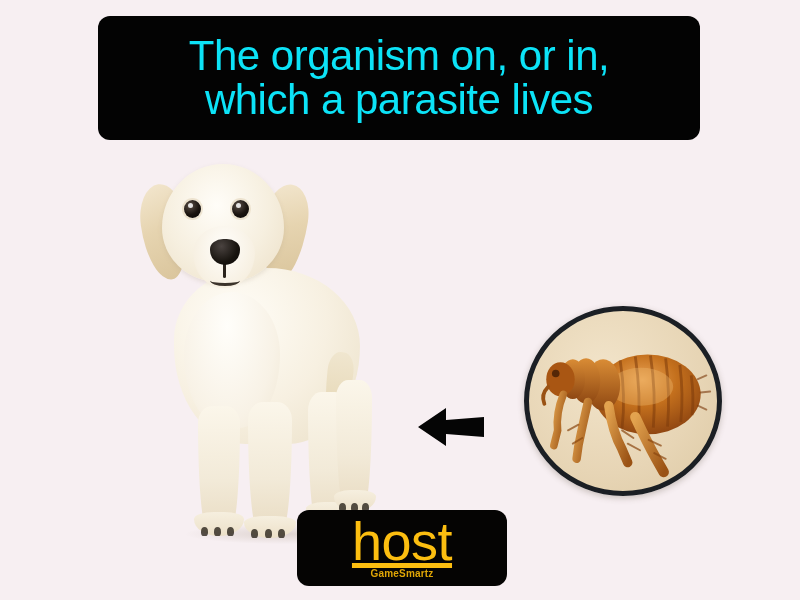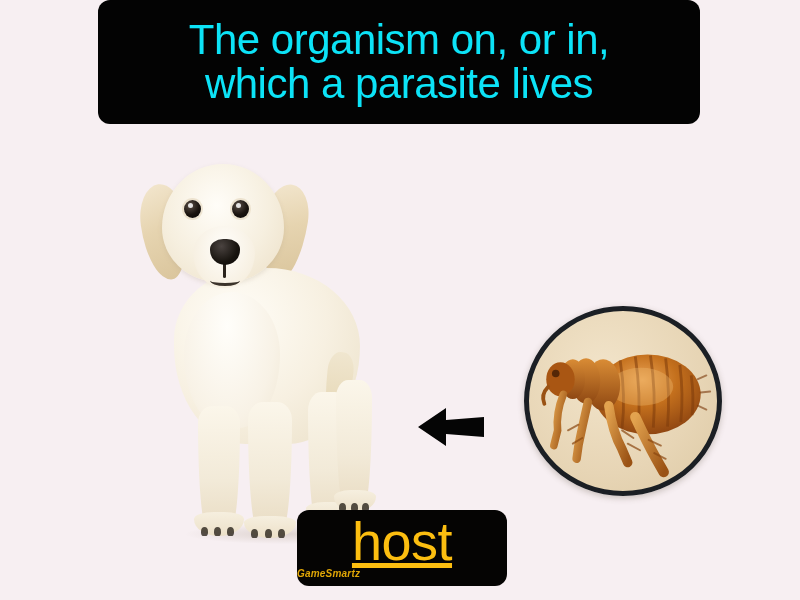--- a/index.html
+++ b/index.html
@@ -13,21 +13,21 @@
   #stage {
     position:absolute; left:0; top:0;
     width:800px; height:600px;
     background:#f7eff2;
     overflow:hidden;
   }
 
   
   #definition-banner {
     position:absolute;
-    left:98px; top:0;
+    left:98px; top:16px;
     width:602px; height:124px;
     background:#030303;
     border-radius:12px;
     display:flex; align-items:center; justify-content:center;
     z-index:40;
   }
   #definition-text {
     color:#0ce3f7;
     font-size:42px;
     line-height:1.05;
@@ -54,26 +54,25 @@
     color:#fcbe10;
     font-size:54px;
     font-weight:400;
     line-height:1;
     letter-spacing:-0.5px;
     text-decoration:underline;
   }
   #watermark {
     position:absolute;
     left:0; bottom:7px; width:100%;
-    text-align:left;
+    text-align:center;
     color:#e0a606;
     font-size:10px;
     font-weight:bold;
     letter-spacing:0.2px;
-    font-style:italic;
   }
 
   
   #photo-area { position:absolute; left:0; top:136px; width:800px; height:464px; }
 
   
   #dog-photo {
     position:absolute;
     left:140px; top:20px;
     width:290px; height:380px;

